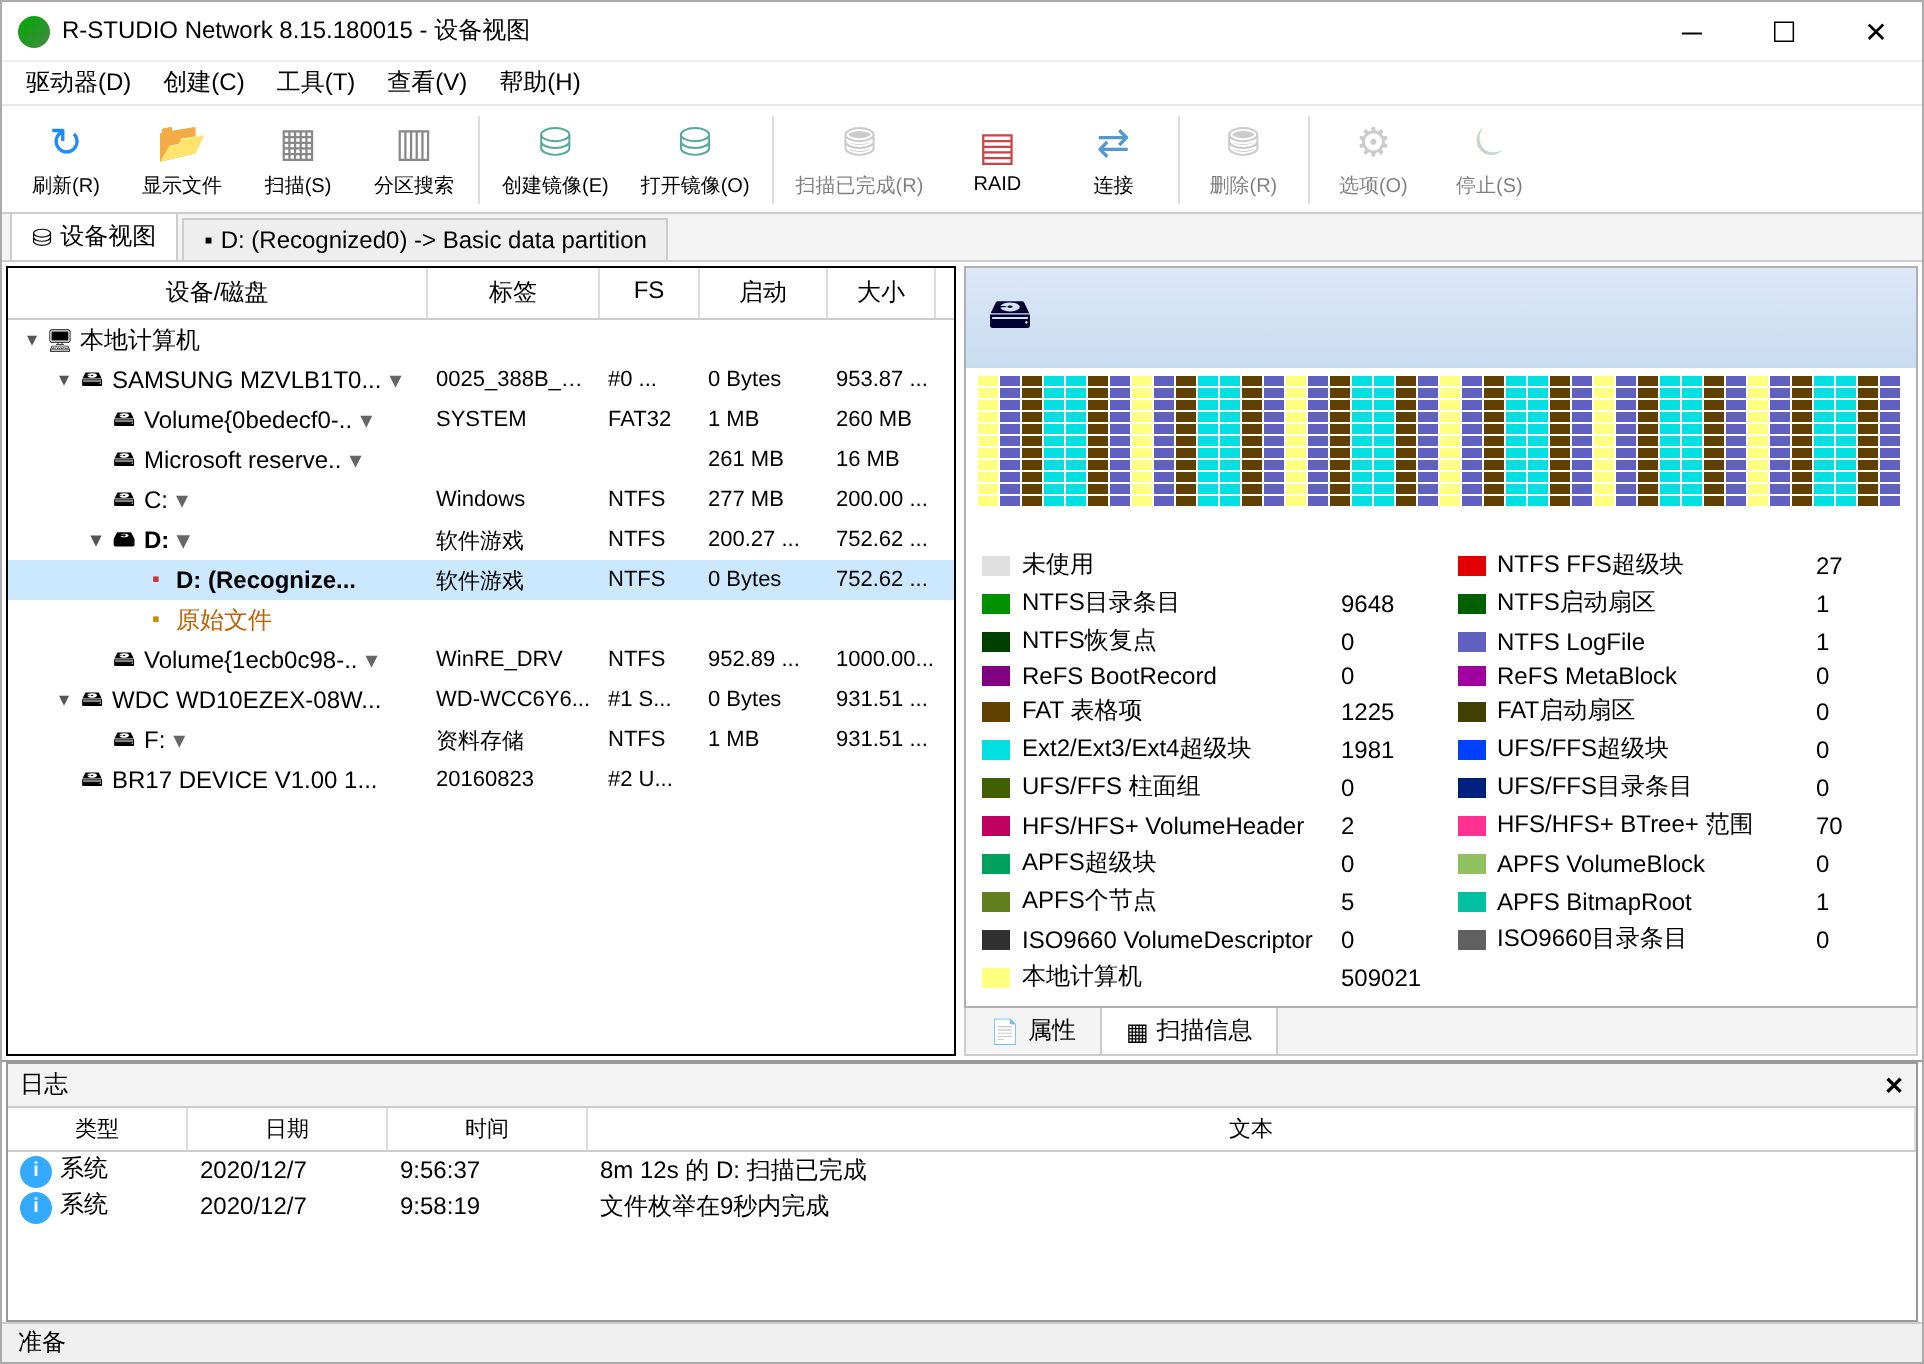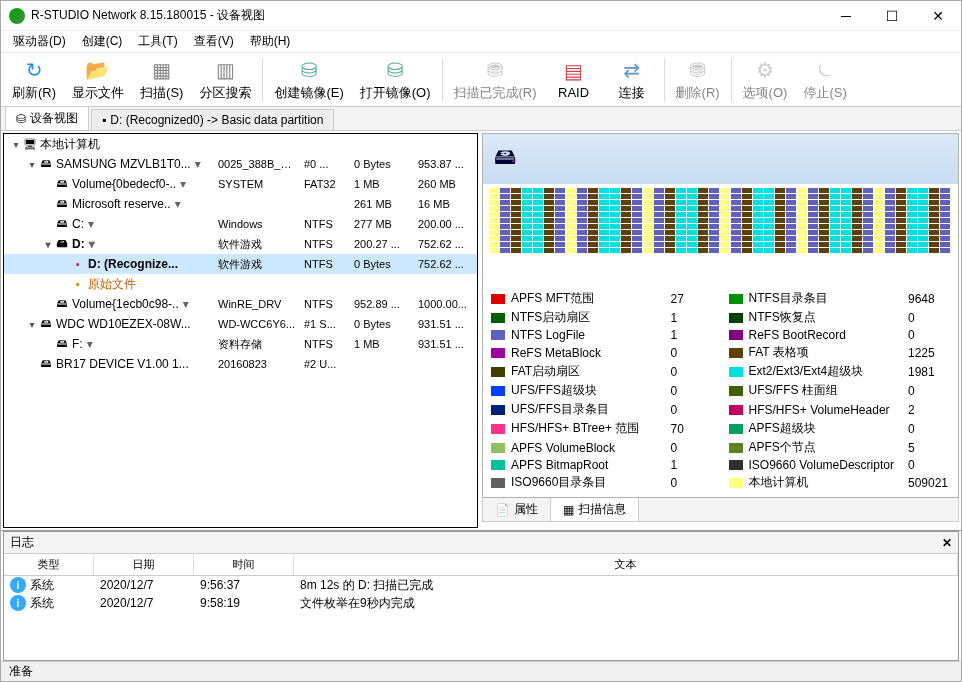--- a/index.html
+++ b/index.html
@@ -8,21 +8,21 @@
 .titlebar .icon{width:16px;height:16px;margin-right:6px;border-radius:50%;background:linear-gradient(135deg,#0a0,#484)}
 .titlebar .title{flex:1}
 .winbtns{display:flex}
 .winbtns div{width:46px;height:30px;display:flex;align-items:center;justify-content:center;font-size:14px}
 .menubar{height:22px;display:flex;align-items:center;padding:0 4px;background:#fff;border-bottom:1px solid #e8e8e8}
 .menubar span{padding:2px 8px;cursor:default}
 .toolbar{height:54px;display:flex;align-items:center;padding:2px 4px;background:#fff;border-bottom:1px solid #ccc;gap:2px}
 .tbtn{display:flex;flex-direction:column;align-items:center;justify-content:center;padding:2px 6px;min-width:56px;height:50px;border:1px solid transparent;cursor:default}
 .tbtn.dis{opacity:.5}
 .tbtn .ti{width:24px;height:24px;display:flex;align-items:center;justify-content:center;font-size:20px}
-.tbtn .tl{font-size:13px;margin-top:2px}
+.tbtn .tl{font-size:10px;margin-top:2px}
 .tsep{width:1px;height:44px;background:#ddd;margin:0 2px}
 .tabbar{height:24px;display:flex;align-items:flex-end;background:#f4f4f4;border-bottom:1px solid #ccc;padding:0 4px}
 .tab{padding:3px 10px;border:1px solid #ccc;border-bottom:none;background:#fff;margin-right:2px;display:flex;align-items:center;gap:4px;font-family:monospace;font-size:11px}
 .tab.inact{background:#eee}
 .main{flex:1;display:flex;min-height:0;border-bottom:1px solid #999}
 .leftpane{width:475px;border:1px solid #000;margin:2px;display:flex;flex-direction:column;min-height:0}
 .devhdr{display:flex;background:#fff;border-bottom:1px solid #ccc;font-size:11px}
 .devhdr div{padding:4px 6px;border-right:1px solid #ddd;text-align:center}
 .dhdrop{width:14px;border:none;text-align:center;color:#666}
 .devtree{flex:1;overflow:auto;background:#fff}
@@ -141,20 +141,27 @@
       <span>设备视图</span>
     </div>
     <div class="tab inact">
       <span>▪</span>
       <span>D: (Recognized0) -&gt; Basic data partition</span>
     </div>
   </div>
 
 <div class="main">
   <div class="leftpane">
+    <div class="devhdr">
+      <div style="width:210px">设备/磁盘</div>
+      <div style="width:86px">标签</div>
+      <div style="width:50px">FS</div>
+      <div style="width:64px">启动</div>
+      <div style="width:54px">大小</div>
+    </div>
     <div class="devtree" id="devtree">
         <div class="drow">
           <div class="dcell dc0" style="padding-left:6px;">
             <span class="exp">▾</span>
             <span class="dico" style="">🖥</span>
             <span>本地计算机</span>
           </div>
           <div class="dcell dc1"></div>
           <div class="dcell dc2"></div>
           <div class="dcell dc3"></div>
@@ -755,22 +762,27 @@
           <i style="background: rgb(255, 255, 128);"></i>
           <i style="background: rgb(96, 96, 192);"></i>
           <i style="background: rgb(96, 64, 0);"></i>
           <i style="background: rgb(0, 224, 224);"></i>
           <i style="background: rgb(0, 224, 224);"></i>
           <i style="background: rgb(96, 64, 0);"></i>
           <i style="background: rgb(96, 96, 192);"></i>
         </div>
       <div class="legend" id="legend">
           <div class="lrow">
+            <span class="sw" style="background:#e0e0e0"></span>
+            <span class="ln">未使用</span>
+            <span class="lv"></span>
+          </div>
+          <div class="lrow">
             <span class="sw" style="background:#e00000"></span>
-            <span class="ln">APFS MFT范围</span>
+            <span class="ln">NTFS FFS超级块</span>
             <span class="lv">27</span>
           </div>
           <div class="lrow">
             <span class="sw" style="background:#009000"></span>
             <span class="ln">NTFS目录条目</span>
             <span class="lv">9648</span>
           </div>
           <div class="lrow">
             <span class="sw" style="background:#006000"></span>
             <span class="ln">NTFS启动扇区</span>

